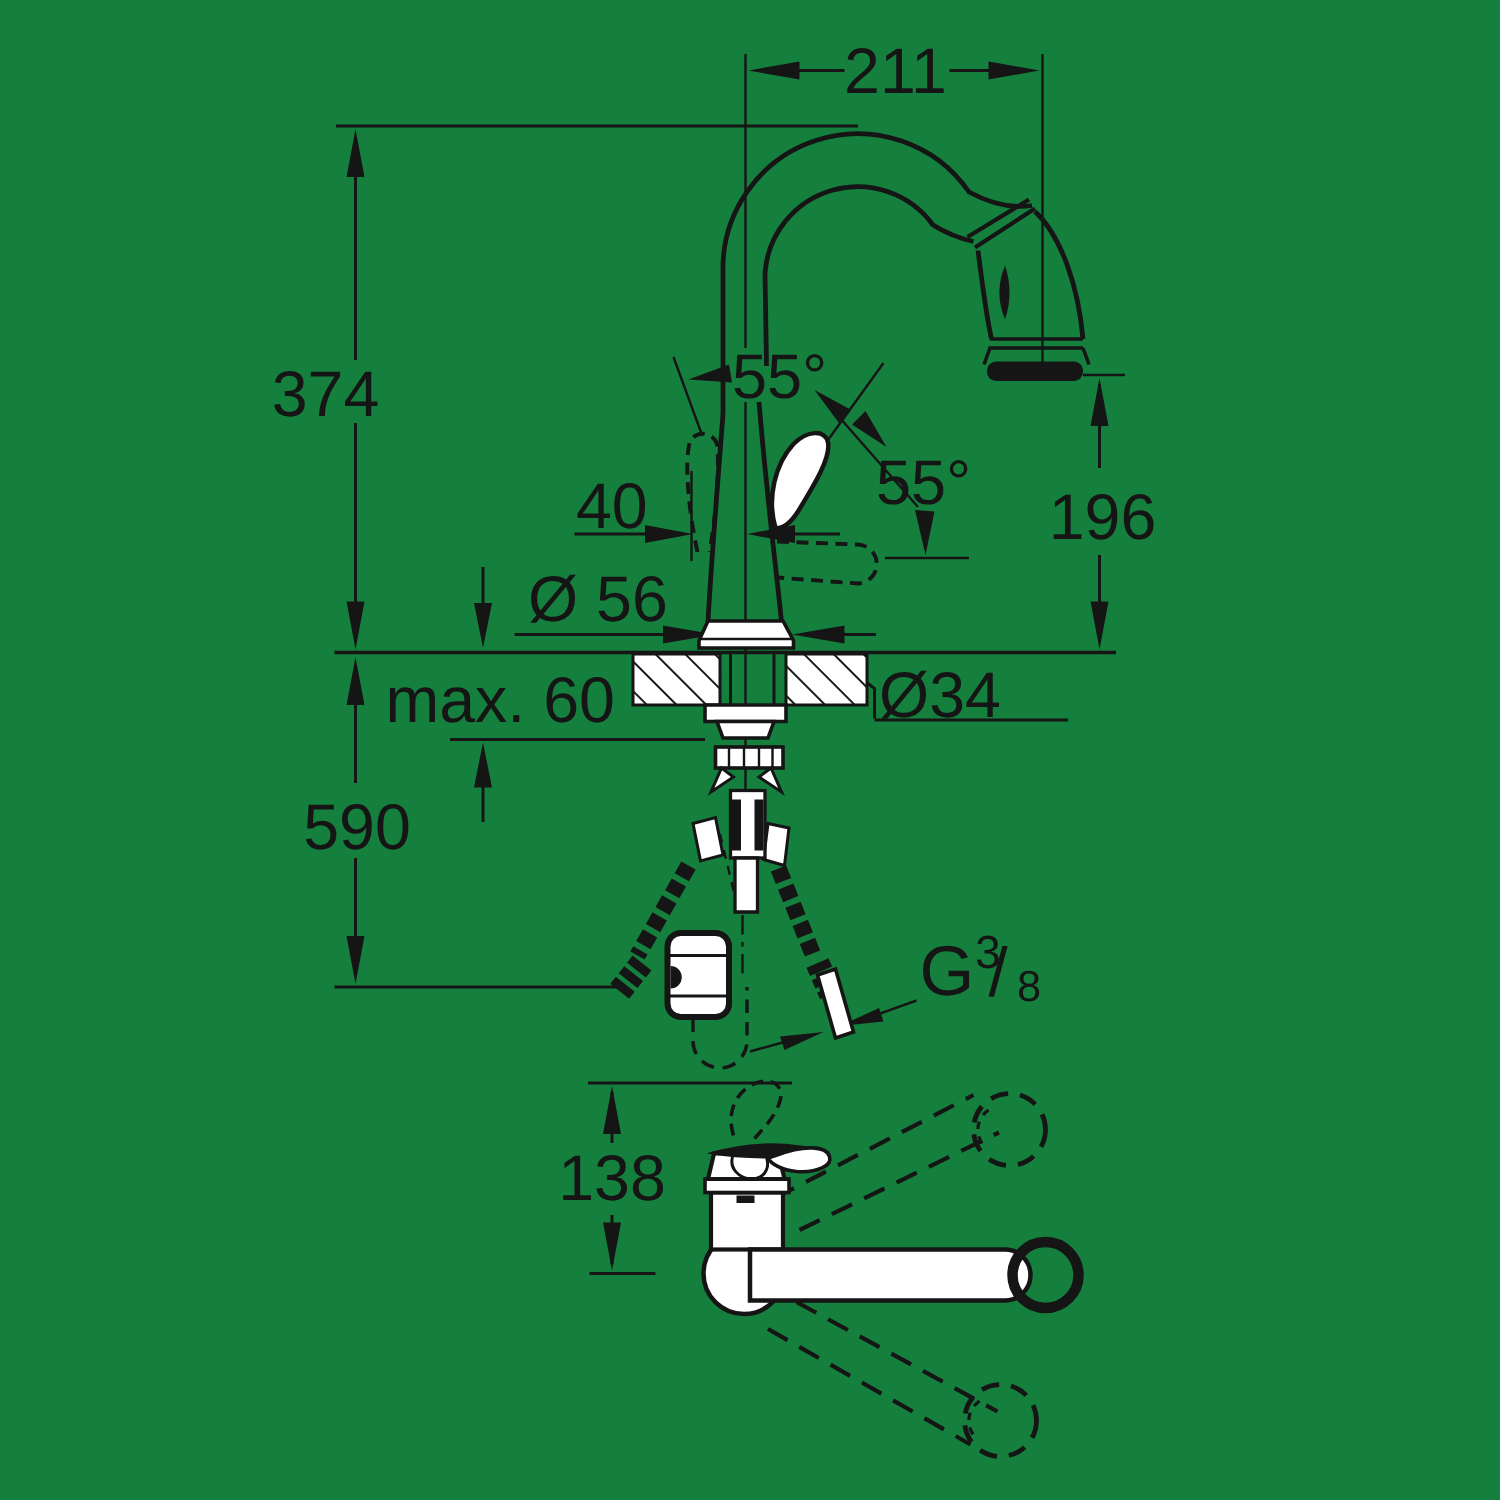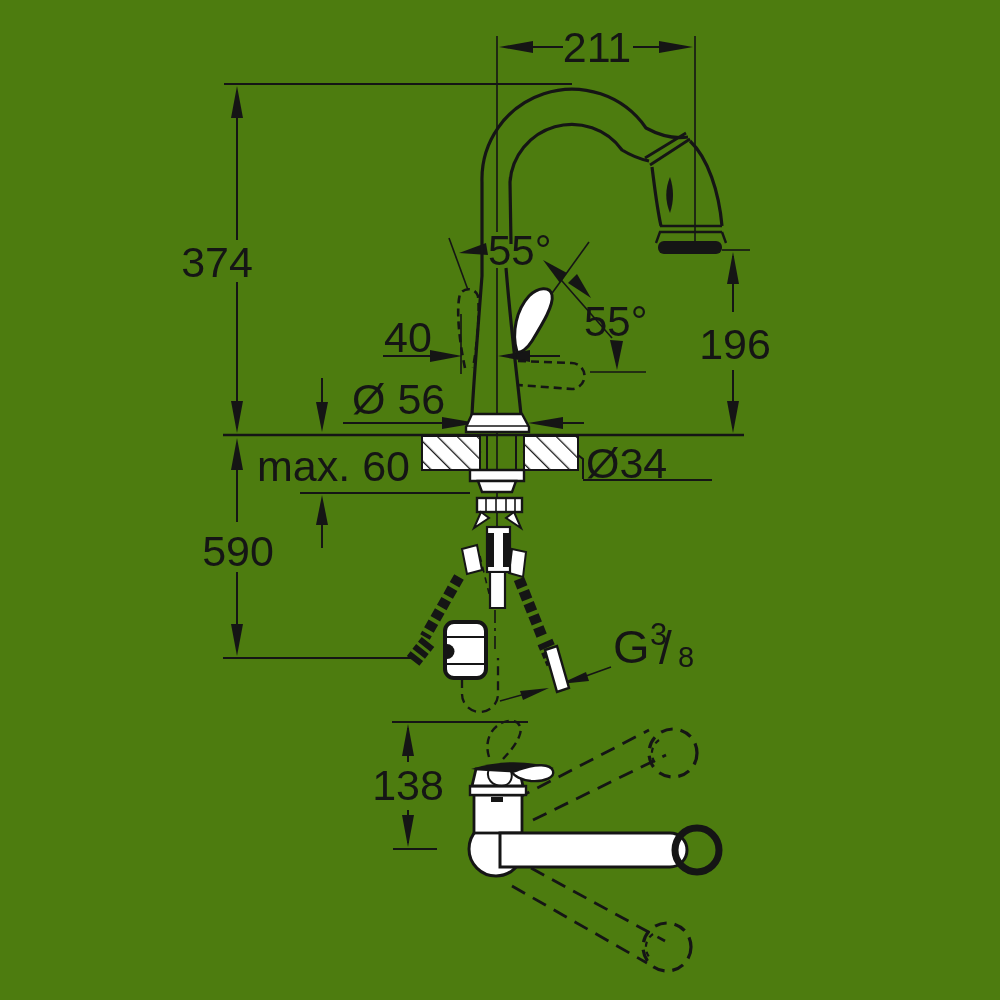--- a/index.html
+++ b/index.html
@@ -1,16 +1,16 @@
 <!DOCTYPE html>
 <html><head>
 <meta charset="utf-8">
 <style>
   html,body{margin:0;padding:0;background:#ffffff;}
-  .stage{position:relative;width:1000px;height:1000px;background:#4d7c0f;overflow:hidden;}
+  .stage{position:relative;width:1000px;height:1000px;background:#15803d;overflow:hidden;}
   svg{display:block;}
   svg text{fill:#151515;font-family:"Liberation Sans","DejaVu Sans",sans-serif;}
   .dim{font-size:43px;}
   .deg{font-size:42px;}
   .thread-g{font-size:47px;}
   .thread-num{font-size:31px;}
   .thread-slash{font-size:46px;}
   .thread-den{font-size:29px;}
   .ln{stroke:#151515;fill:none;}
   .w3{stroke-width:3;}

